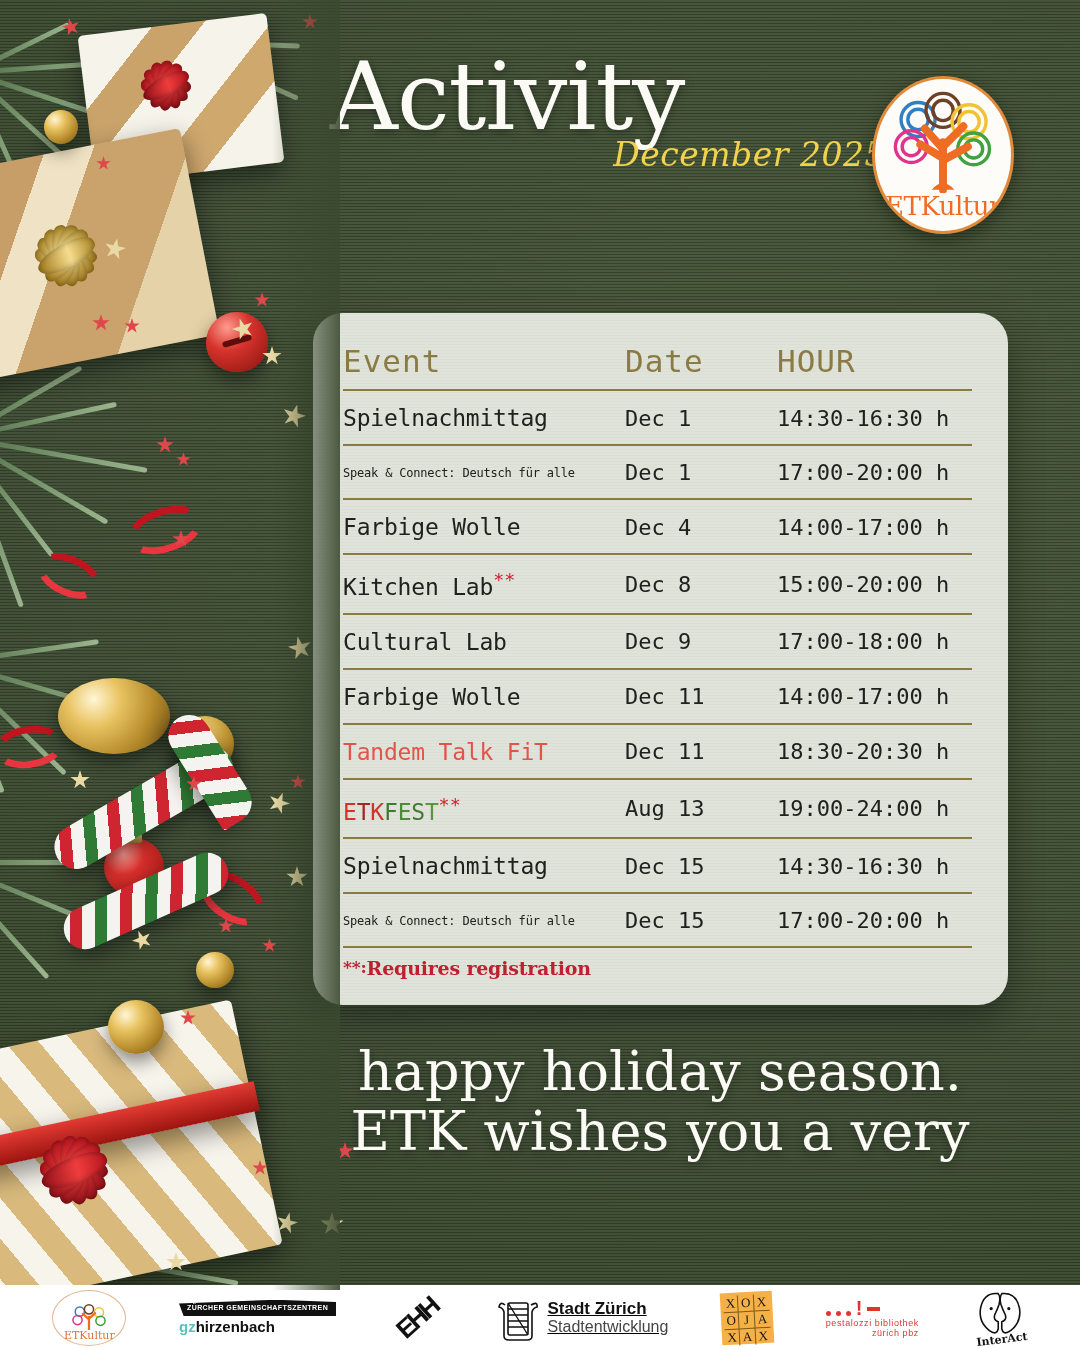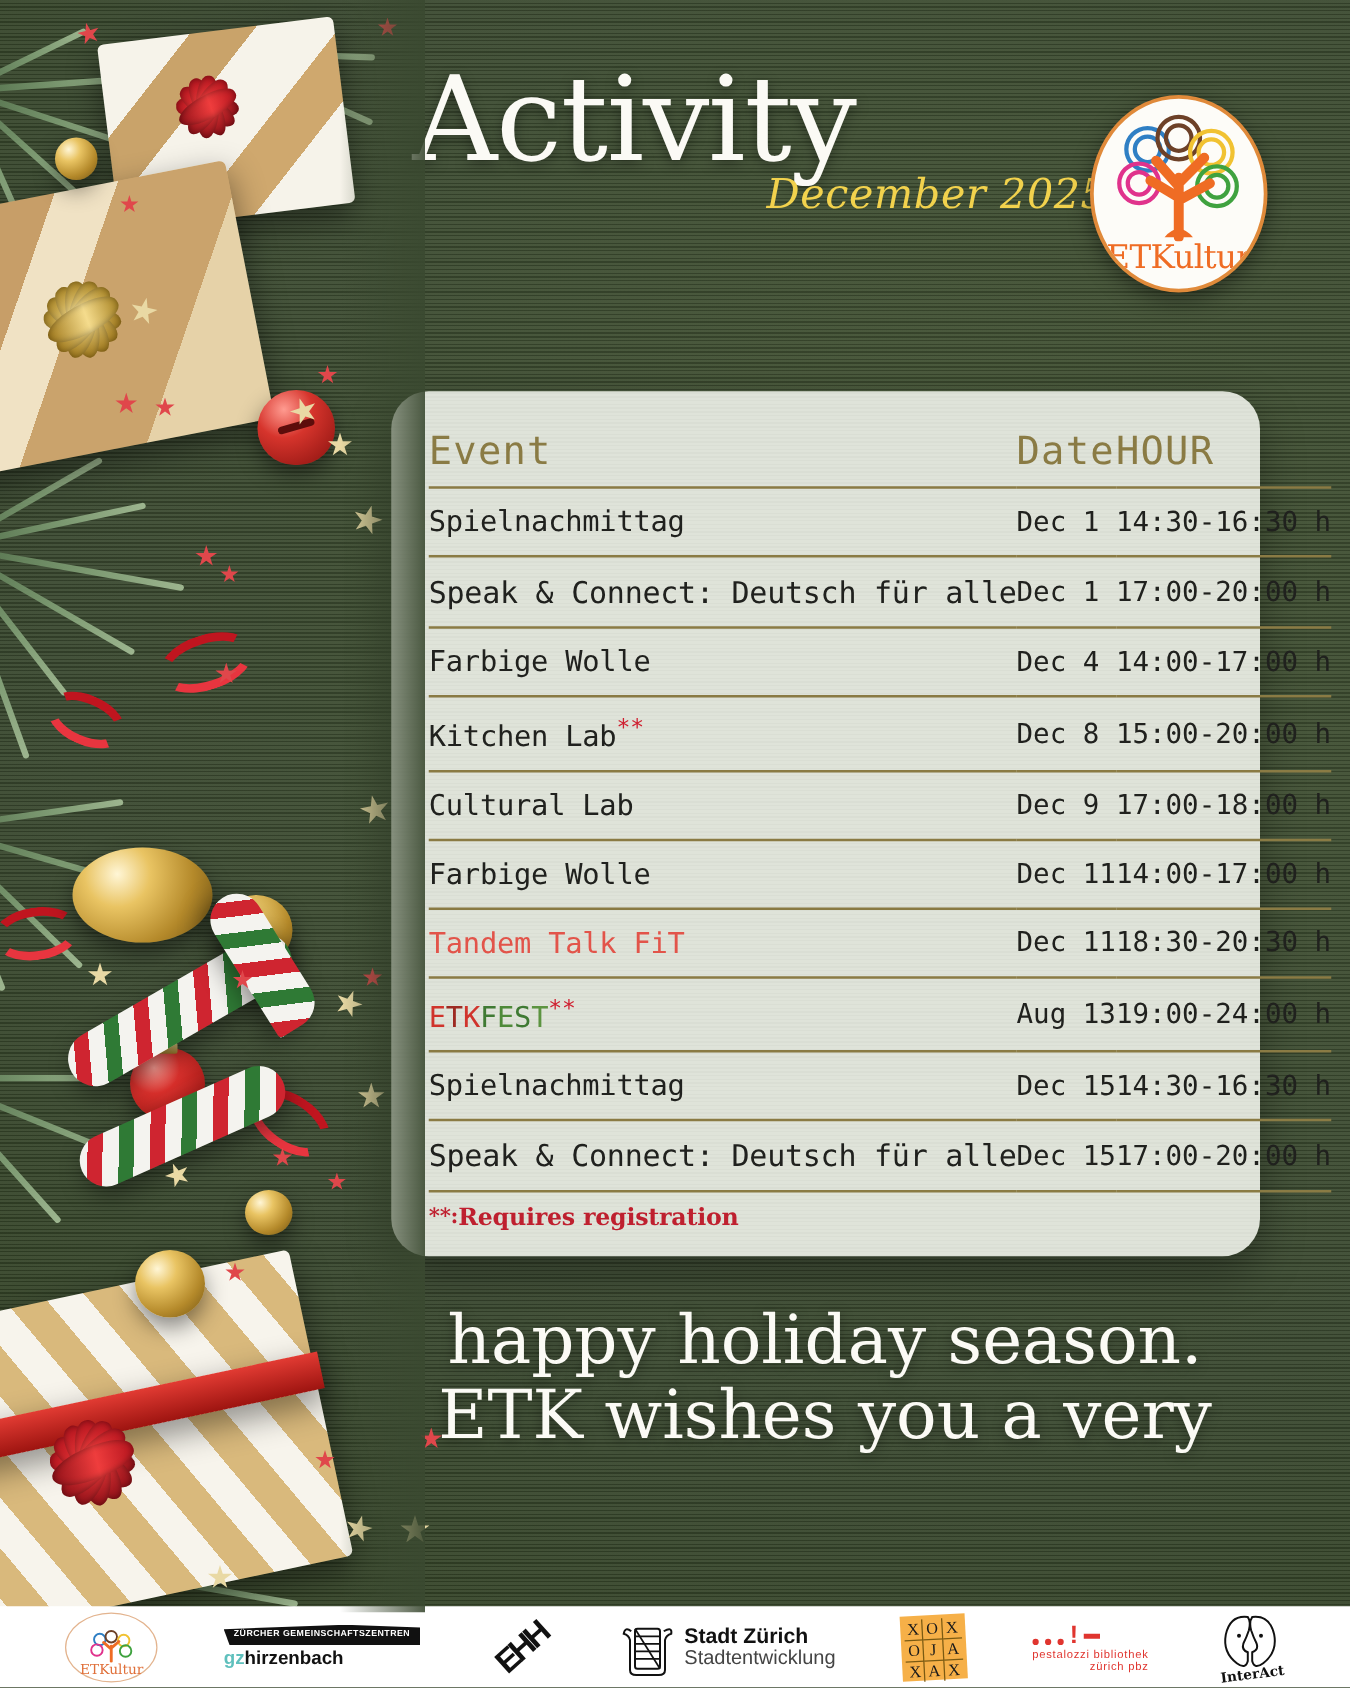--- a/index.html
+++ b/index.html
@@ -123,21 +123,21 @@
   th.c-hour { text-align:left; width:195px; }
 
   td {
     font-family:"DejaVu Sans Mono", monospace;
     color:#20211e; font-size:23px; padding:14px 0 13px 0;
     border-bottom:2px solid #8a7b44; vertical-align:middle;
     white-space:nowrap;
   }
   tr:last-child td { border-bottom:2px solid #8a7b44; }
   td.c-event { letter-spacing:-.2px; }
-  td.c-event.small { font-size:24px; }
+  td.c-event.small { font-size:12px; }
   td.c-date { font-size:22px; }
   td.c-hour { font-size:22px; }
 
   .ev-red { color:#e2544a; }
   .aster { color:#cf2030; font-size:.8em; vertical-align:super; letter-spacing:0; }
 
   .fest span:nth-child(1){color:#d0342c;} .fest span:nth-child(2){color:#9d2a22;}
   .fest span:nth-child(3){color:#d0342c;} .fest span:nth-child(4){color:#3f7a33;}
   .fest span:nth-child(5){color:#4e8a38;} .fest span:nth-child(6){color:#3f7a33;}
   .fest span:nth-child(7){color:#5c9440;}
@@ -172,21 +172,21 @@
   .lg-gz .blob { background:#111; color:#fff; padding:3px 8px 4px;
     clip-path:polygon(0 22%, 62% 0, 100% 14%, 100% 100%, 3% 100%);
     font-family:"Liberation Sans", sans-serif; font-size:7px; font-weight:bold; letter-spacing:.4px; line-height:1.35; }
   .lg-gz .nm { font-family:"Liberation Sans", sans-serif; font-size:15px; font-weight:bold; color:#111; margin-top:2px; }
   .lg-gz .nm em { color:#5fc0bd; font-style:normal; }
 
   .lg-ehh { width:56px; height:50px; display:flex; align-items:center; justify-content:center;
     font-family:"Liberation Sans", sans-serif; font-weight:bold; font-size:26px; color:#111;
     transform:rotate(-42deg); letter-spacing:-3px; }
 
-  .lg-sz { display:flex; align-items:center; gap:8px; }
+  .lg-sz { display:flex; align-items:center; gap:8px;text-decoration:underline; }
   .lg-sz .crest { width:42px; height:46px; }
   .lg-sz .txt { font-family:"Liberation Sans", sans-serif; line-height:1.15; }
   .lg-sz .txt .a { font-size:17px; font-weight:bold; color:#111; }
   .lg-sz .txt .b { font-size:16px; color:#444; }
 
   .lg-oja { width:52px; height:52px; background:#f6b048; padding:3px;
     display:grid; grid-template-columns:repeat(3,1fr); grid-template-rows:repeat(3,1fr);
     transform:rotate(-3deg); }
   .lg-oja div { display:flex; align-items:center; justify-content:center;
     font-family:"Liberation Serif", serif; font-size:13px; color:#1a1a1a;

